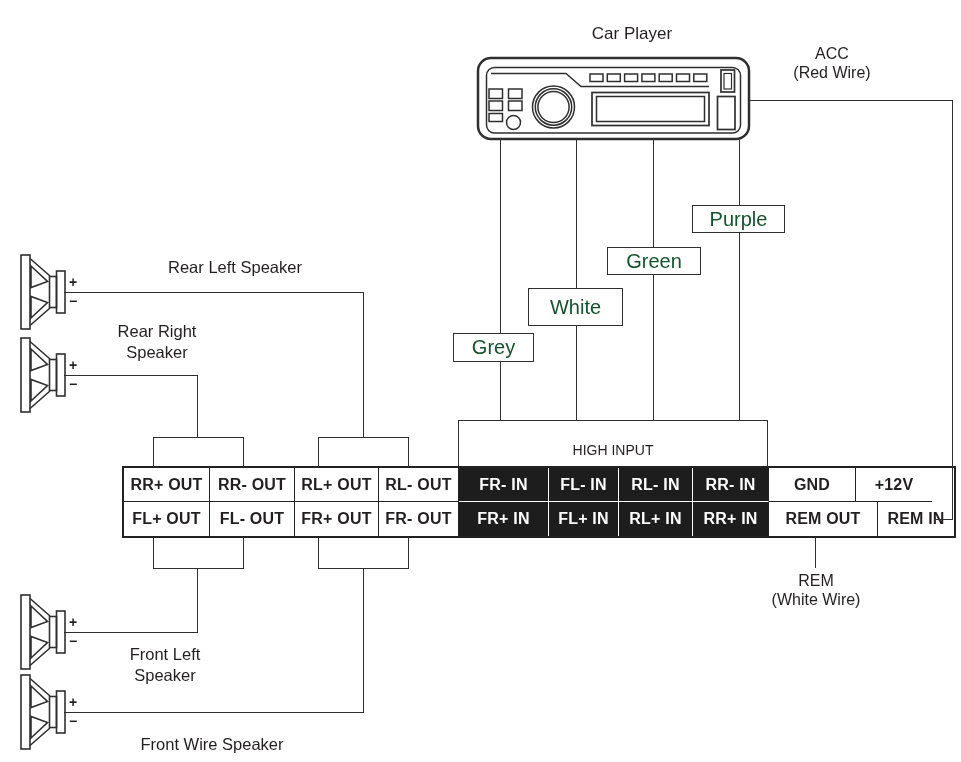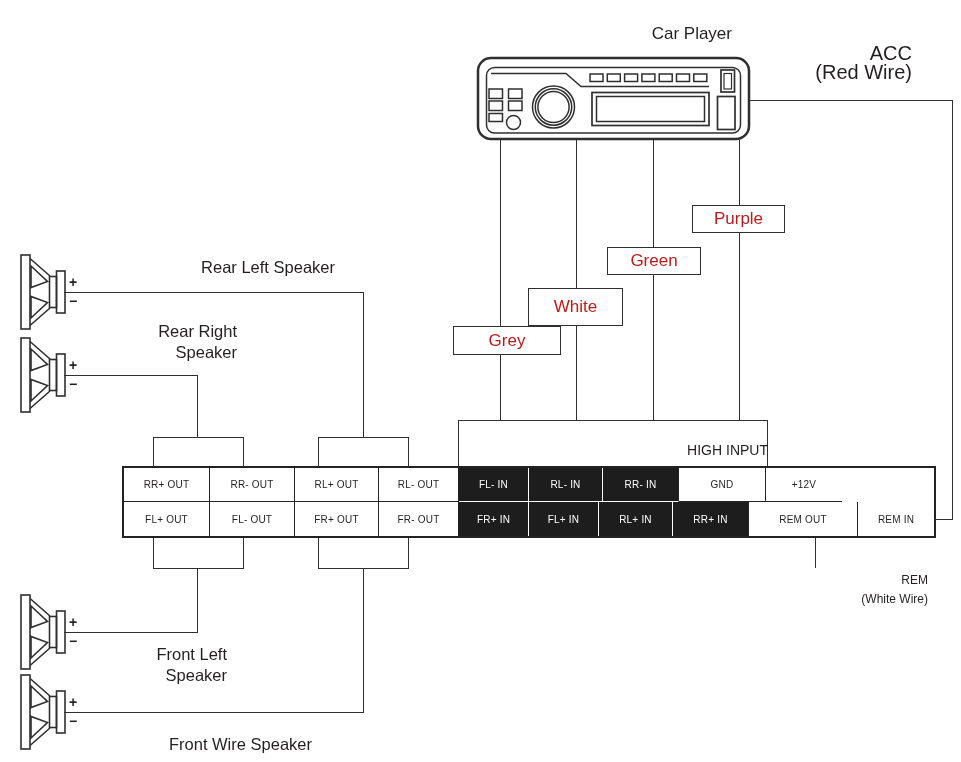--- a/index.html
+++ b/index.html
@@ -1,68 +1,69 @@
 <!DOCTYPE html>
 <html><head>
 <meta charset="utf-8">
 <style>
   html,body{margin:0;padding:0;background:#fff;}
   .canvas{
     position:relative;width:961px;height:762px;background:#fff;overflow:hidden;
     font-family:"Liberation Sans",sans-serif;color:#231f20;
   }
   .canvas svg{position:absolute;left:0;top:0;pointer-events:none;}
-  .lbl{position:absolute;text-align:right;color:#231f20;line-height:20px;font-size:16.5px;}
+  .lbl{position:absolute;text-align:center;color:#231f20;line-height:20px;font-size:16.5px;}
   .lbl .ln{display:block;}
   .wiretag{
     position:absolute;background:#fff;border:1.6px solid #2f2f2f;
     display:flex;align-items:center;justify-content:center;
-    font-size:17px;color:#b91c1c;box-sizing:border-box;z-index:3;
+    font-size:20px;color:#14532d;box-sizing:border-box;z-index:3;
   }
   .pol{position:absolute;font-weight:bold;font-size:14px;line-height:14px;z-index:3;}
   
   .tblock{
     position:absolute;left:122px;top:466px;display:flex;flex-direction:column;
     border:2.4px solid #232323;background:#fff;box-sizing:border-box;z-index:1;
   }
   .trow{display:flex;height:34px;}
   .cell{
     flex-shrink:0;display:flex;align-items:center;justify-content:center;
-    font-size:10px;font-weight:normal;letter-spacing:.2px;white-space:nowrap;
+    font-size:16px;font-weight:bold;letter-spacing:.2px;white-space:nowrap;
     border-right:1.8px solid #232323;box-sizing:border-box;background:#fff;color:#231f20;
   }
   .cell:last-child{border-right:none;}
   .trow1 .cell{border-bottom:1.8px solid #232323;}
   .cell.dark{background:#1d1d1d;color:#fff;}
   .cell.dark.dv{border-right-color:#fff;}
   .trow1 .cell.dark{border-bottom-color:#fff;}
 </style>
 </head>
 <body>
 
 <div class="canvas">
 
   <div class="tblock">
     <div class="trow trow1">
       <div class="cell" style="width:86px">RR+ OUT</div>
       <div class="cell" style="width:85px">RR- OUT</div>
       <div class="cell" style="width:84px">RL+ OUT</div>
       <div class="cell" style="width:80px">RL- OUT</div>
+      <div class="cell dark dv" style="width:90px">FR- IN</div>
       <div class="cell dark dv" style="width:70px">FL- IN</div>
       <div class="cell dark dv" style="width:74px">RL- IN</div>
       <div class="cell dark" style="width:76px">RR- IN</div>
       <div class="cell" style="width:87px">GND</div>
       <div class="cell" style="width:76px">+12V</div>
     </div>
     <div class="trow trow2">
       <div class="cell" style="width:86px">FL+ OUT</div>
       <div class="cell" style="width:85px">FL- OUT</div>
       <div class="cell" style="width:84px">FR+ OUT</div>
       <div class="cell" style="width:80px">FR- OUT</div>
-      <div class="cell dark dv" style="width:70px">FR+ IN</div>
+      <div class="cell dark dv" style="width:90px">FR+ IN</div>
       <div class="cell dark dv" style="width:70px">FL+ IN</div>
       <div class="cell dark dv" style="width:74px">RL+ IN</div>
       <div class="cell dark" style="width:76px">RR+ IN</div>
       <div class="cell" style="width:109px">REM OUT</div>
       <div class="cell" style="width:76px">REM IN</div>
     </div>
   </div>
 
   <svg width="961" height="762" viewBox="0 0 961 762" fill="none" style="z-index:2">
     <g stroke="#2f2f2f" stroke-width="1.7" shape-rendering="crispEdges">
@@ -160,47 +161,47 @@
         <rect x="21" y="675" width="9" height="74"></rect>
         <path d="M30 678.5 L50 696 M30 745.5 L50 728"></path>
         <path d="M31 686 L47.5 701.5 L31 707.5 Z"></path>
         <path d="M31 738 L47.5 722.5 L31 716.5 Z"></path>
         <rect x="49.5" y="696.5" width="7" height="31"></rect>
         <rect x="56.5" y="691" width="8.5" height="42"></rect>
       </g>
     </g>
   </svg>
 
-  <div class="wiretag" style="left:453px;top:326px;width:108px;height:29px">Grey</div>
+  <div class="wiretag" style="left:453px;top:333px;width:81px;height:29px">Grey</div>
   <div class="wiretag" style="left:528px;top:288px;width:95px;height:38px">White</div>
   <div class="wiretag" style="left:607px;top:247px;width:94px;height:28px">Green</div>
   <div class="wiretag" style="left:692px;top:205px;width:93px;height:28px">Purple</div>
 
   <div class="lbl" style="left:532px;top:24px;width:200px;font-size:17px">Car Player</div>
 
-  <div class="lbl" style="left:752px;top:44px;width:160px;line-height:19px;font-size:20px">
+  <div class="lbl" style="left:752px;top:44px;width:160px;line-height:19px;font-size:16px">
     <span class="ln">ACC</span>
     <span class="ln">(Red Wire)</span>
   </div>
 
   <div class="lbl" style="left:458px;top:440px;width:310px;font-size:14px;z-index:3">HIGH INPUT</div>
 
-  <div class="lbl" style="left:768px;top:571px;width:160px;line-height:19px;font-size:12px">
+  <div class="lbl" style="left:736px;top:571px;width:160px;line-height:19px;font-size:16px">
     <span class="ln">REM</span>
     <span class="ln">(White Wire)</span>
   </div>
 
   <div class="lbl" style="left:135px;top:257px;width:200px">Rear Left Speaker</div>
 
   <div class="lbl" style="left:77px;top:321px;width:160px;line-height:21px">
     <span class="ln">Rear Right</span>
     <span class="ln">Speaker</span>
   </div>
 
-  <div class="lbl" style="left:67px;top:644px;width:160px;line-height:21px">
+  <div class="lbl" style="left:85px;top:644px;width:160px;line-height:21px">
     <span class="ln">Front Left</span>
     <span class="ln">Speaker</span>
   </div>
 
   <div class="lbl" style="left:112px;top:734px;width:200px">Front Wire Speaker</div>
 
   <span class="pol" style="left:69px;top:275px">+</span>
   <span class="pol" style="left:69px;top:294px">−</span>
   <span class="pol" style="left:69px;top:358px">+</span>
   <span class="pol" style="left:69px;top:377px">−</span>

